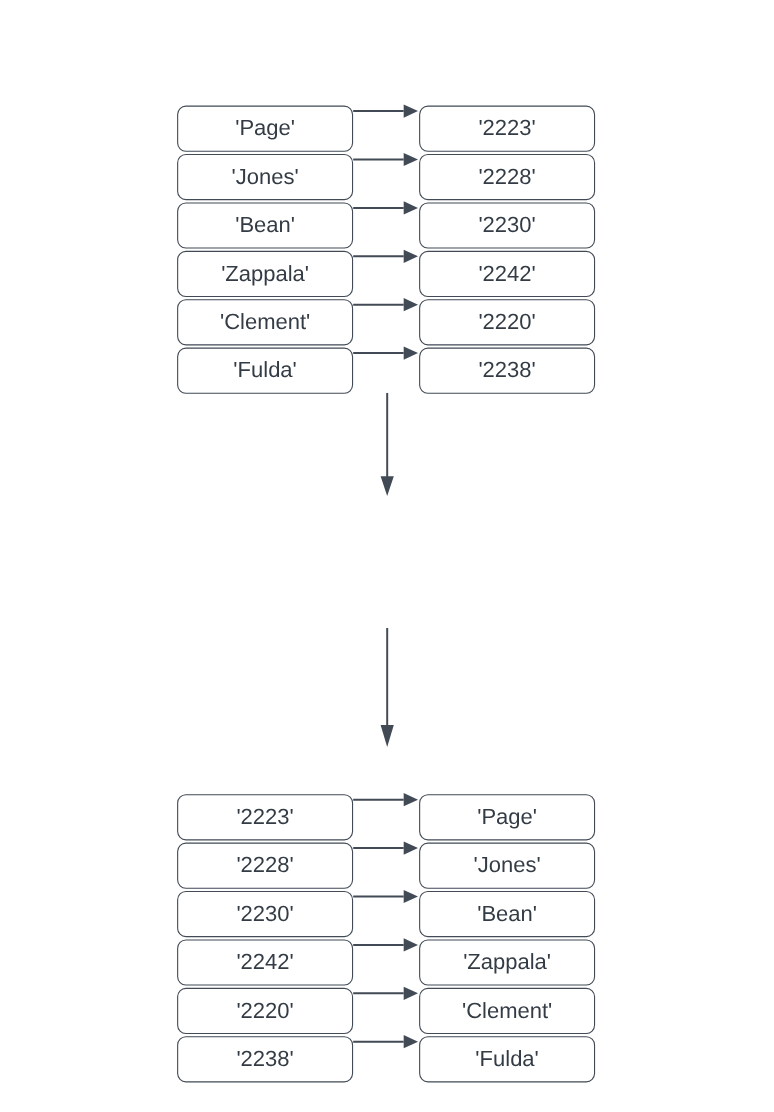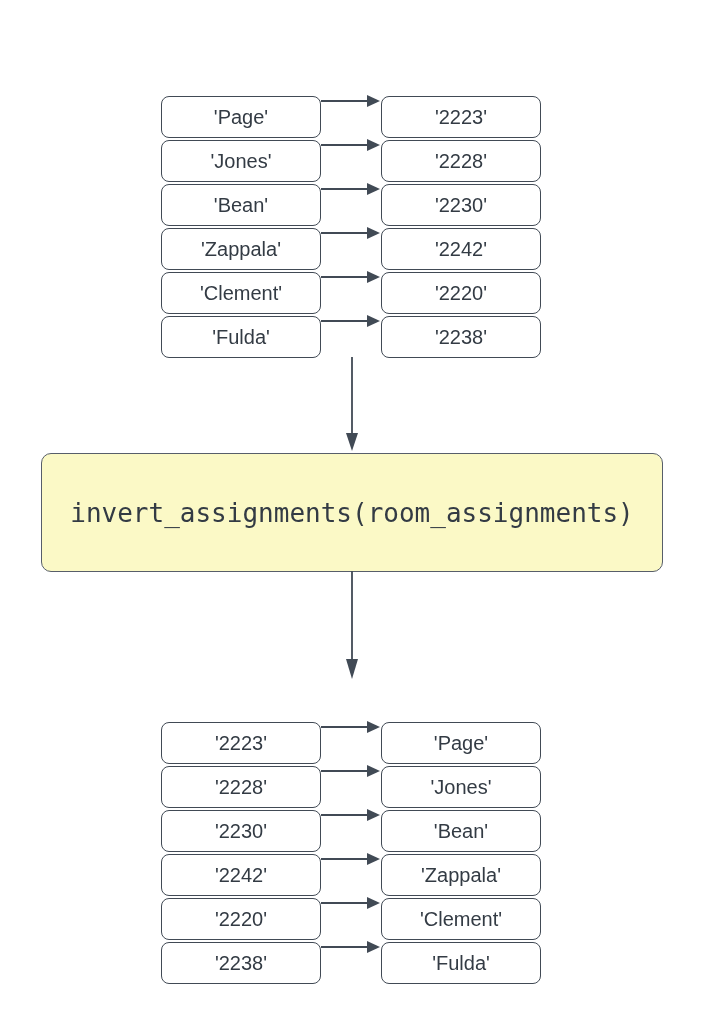--- a/index.html
+++ b/index.html
@@ -168,23 +168,20 @@
     </div>
     <div class="cell">'2238'</div>
   </div>
 </div>
 
   <svg class="flow-arrow first" width="22" height="96" viewBox="0 0 22 96" aria-hidden="true">
     <line class="arrow-line" x1="11" y1="0" x2="11" y2="78"></line>
     <polygon class="arrow-head" points="5,76 17,76 11,94"></polygon>
   </svg>
 
-  <div class="function-box">
-    <span class="function-text">invert_assignments(room_assignments)</span>
-  </div>
 
   <svg class="flow-arrow second" width="22" height="110" viewBox="0 0 22 110" aria-hidden="true">
     <line class="arrow-line" x1="11" y1="0" x2="11" y2="90"></line>
     <polygon class="arrow-head" points="5,88 17,88 11,108"></polygon>
   </svg>
 
   <div class="map-group bottom">
   <div class="map-row">
     <div class="cell">'2223'</div>
     <div class="arrow-h">

